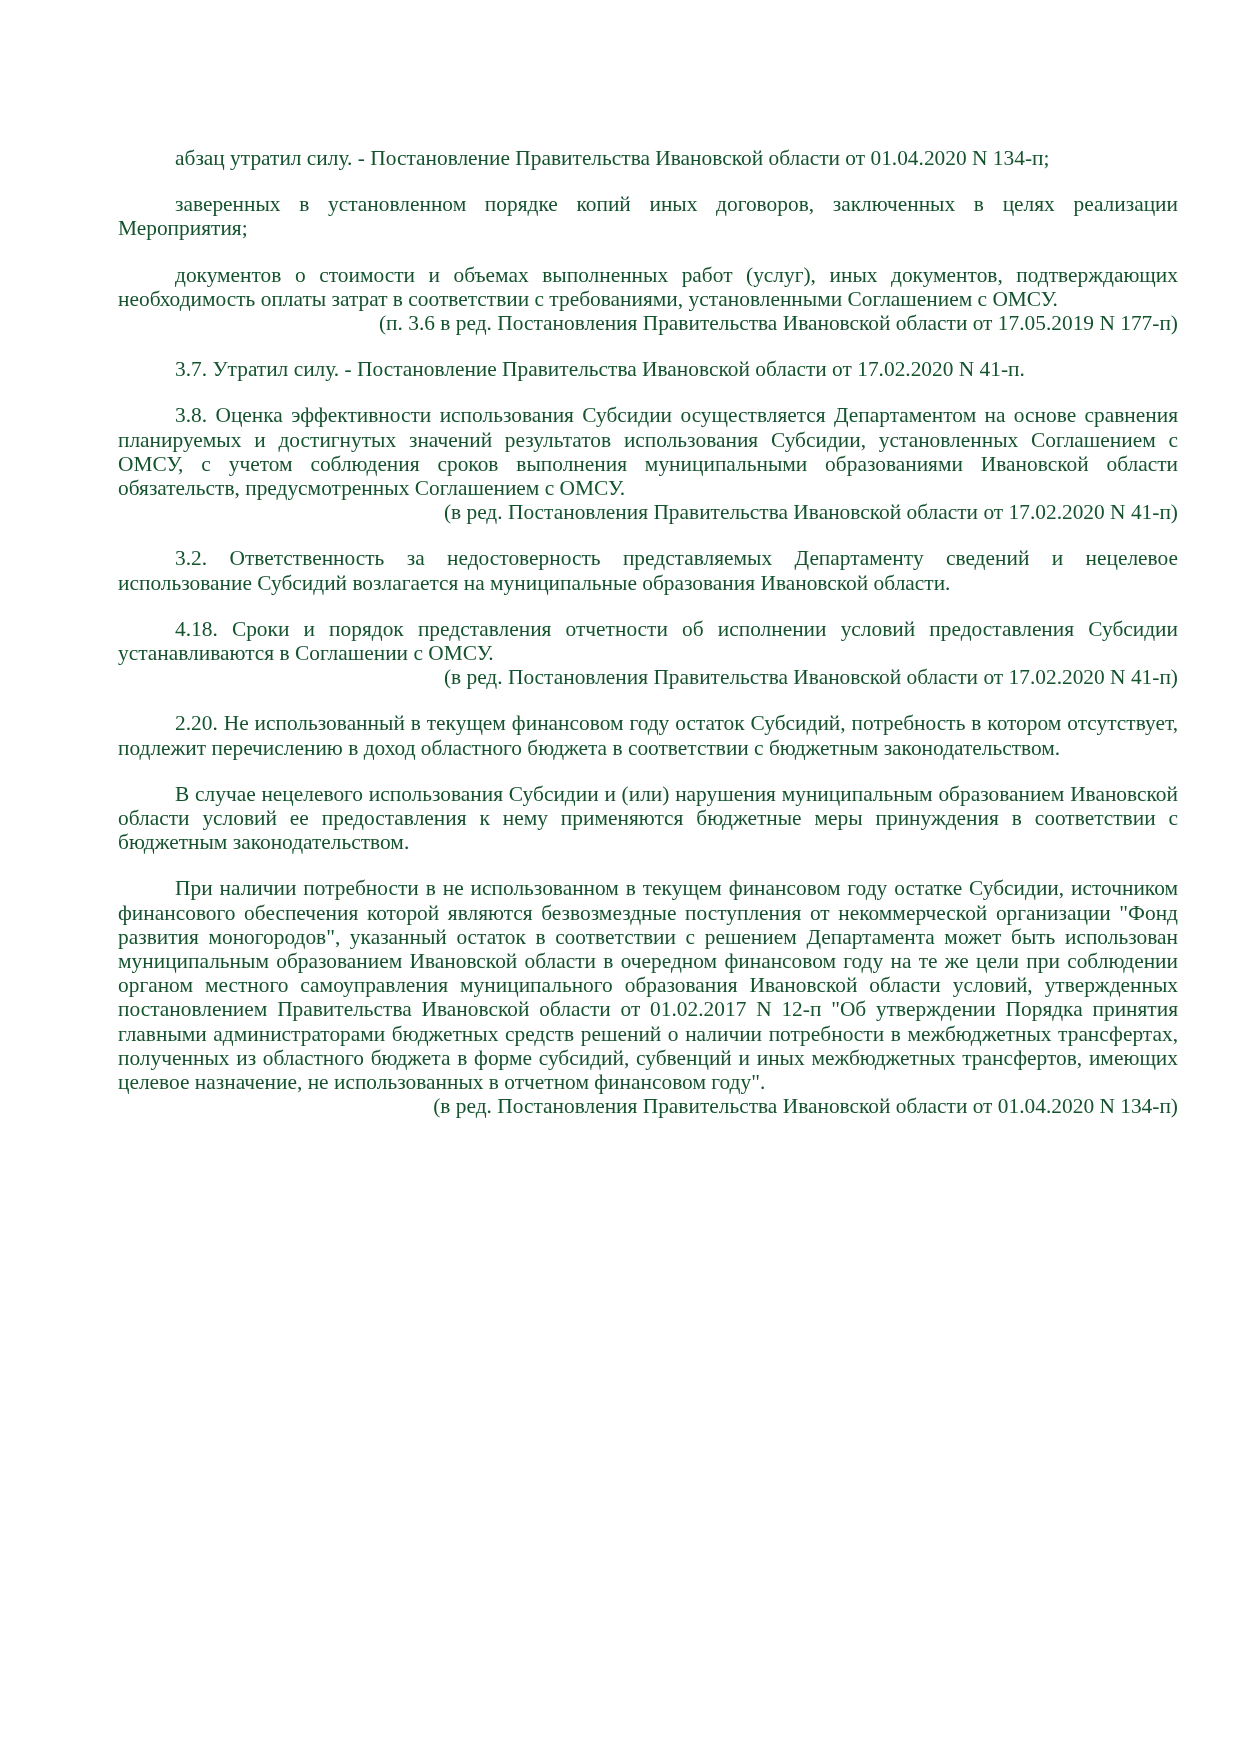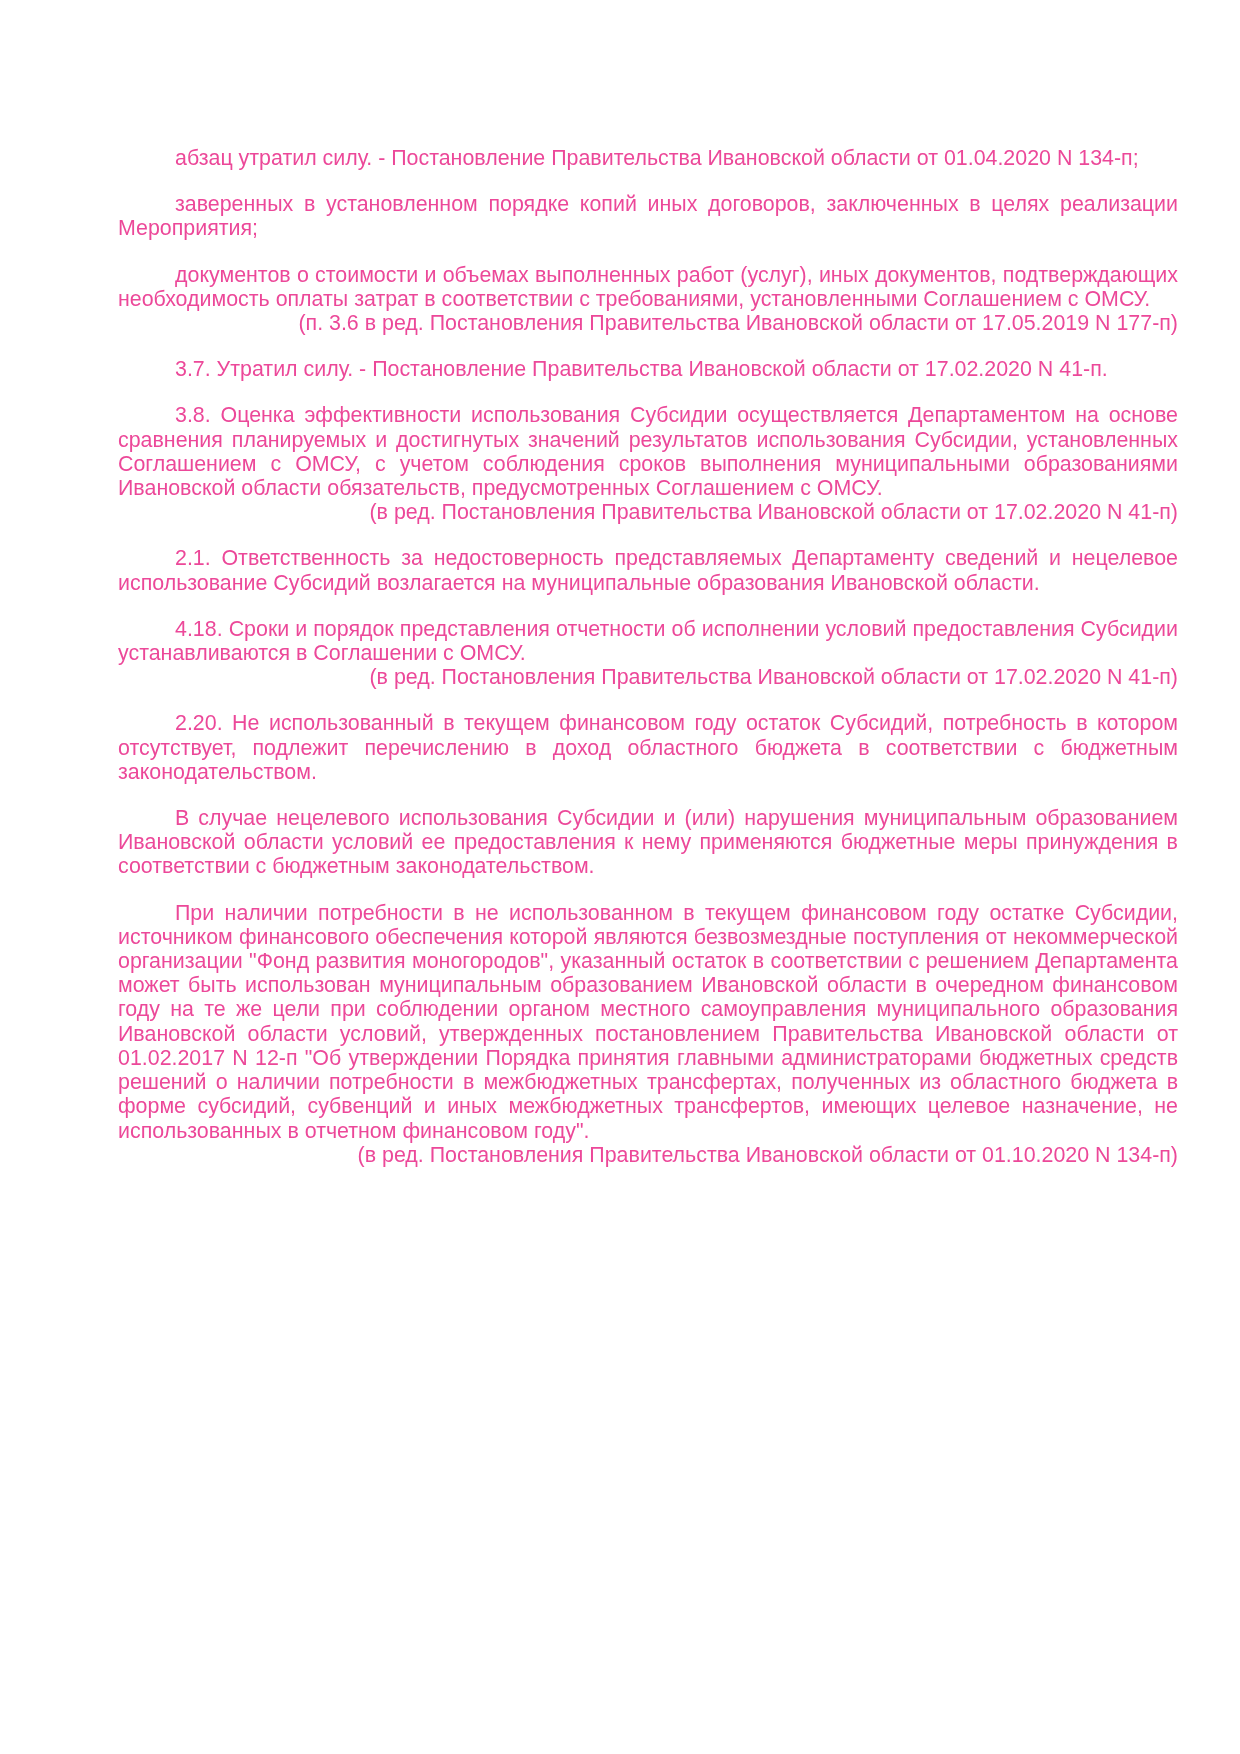--- a/index.html
+++ b/index.html
@@ -11,24 +11,24 @@
       width: 1240px;
       height: 1754px;
       position: relative;
       overflow: hidden;
     }
     .page {
       position: absolute;
       left: 118px;
       top: 146px;
       width: 1060px;
-      font-family: Liberation Sans, sans-serif;
+      font-family: Liberation Serif, serif;
       font-size: 21.4px;
       line-height: 24.2px;
-      color: #ec4899;
+      color: #14532d;
     }
     .para {
       margin: 0 0 22px 0;
       text-align: justify;
       text-indent: 57px;
       hyphens: none;
     }
     .para.tight {
       margin-bottom: 0;
     }
@@ -49,25 +49,25 @@
   <p class="para">заверенных в установленном порядке копий иных договоров, заключенных в целях реализации Мероприятия;</p>
 
   <p class="para tight">документов о стоимости и объемах выполненных работ (услуг), иных документов, подтверждающих необходимость оплаты затрат в соответствии с требованиями, установленными Соглашением с ОМСУ.</p>
   <p class="note">(п. 3.6 в ред. Постановления Правительства Ивановской области от 17.05.2019 N 177-п)</p>
 
   <p class="para">3.7. Утратил силу. - Постановление Правительства Ивановской области от 17.02.2020 N 41-п.</p>
 
   <p class="para tight">3.8. Оценка эффективности использования Субсидии осуществляется Департаментом на основе сравнения планируемых и достигнутых значений результатов использования Субсидии, установленных Соглашением с ОМСУ, с учетом соблюдения сроков выполнения муниципальными образованиями Ивановской области обязательств, предусмотренных Соглашением с ОМСУ.</p>
   <p class="note">(в ред. Постановления Правительства Ивановской области от 17.02.2020 N 41-п)</p>
 
-  <p class="para">2.1. Ответственность за недостоверность представляемых Департаменту сведений и нецелевое использование Субсидий возлагается на муниципальные образования Ивановской области.</p>
+  <p class="para">3.2. Ответственность за недостоверность представляемых Департаменту сведений и нецелевое использование Субсидий возлагается на муниципальные образования Ивановской области.</p>
 
   <p class="para tight">4.18. Сроки и порядок представления отчетности об исполнении условий предоставления Субсидии устанавливаются в Соглашении с ОМСУ.</p>
   <p class="note">(в ред. Постановления Правительства Ивановской области от 17.02.2020 N 41-п)</p>
 
   <p class="para">2.20. Не использованный в текущем финансовом году остаток Субсидий, потребность в котором отсутствует, подлежит перечислению в доход областного бюджета в соответствии с бюджетным законодательством.</p>
 
   <p class="para">В случае нецелевого использования Субсидии и (или) нарушения муниципальным образованием Ивановской области условий ее предоставления к нему применяются бюджетные меры принуждения в соответствии с бюджетным законодательством.</p>
 
   <p class="para tight">При наличии потребности в не использованном в текущем финансовом году остатке Субсидии, источником финансового обеспечения которой являются безвозмездные поступления от некоммерческой организации "Фонд развития моногородов", указанный остаток в соответствии с решением Департамента может быть использован муниципальным образованием Ивановской области в очередном финансовом году на те же цели при соблюдении органом местного самоуправления муниципального образования Ивановской области условий, утвержденных постановлением Правительства Ивановской области от 01.02.2017 N 12-п "Об утверждении Порядка принятия главными администраторами бюджетных средств решений о наличии потребности в межбюджетных трансфертах, полученных из областного бюджета в форме субсидий, субвенций и иных межбюджетных трансфертов, имеющих целевое назначение, не использованных в отчетном финансовом году".</p>
-  <p class="note">(в ред. Постановления Правительства Ивановской области от 01.10.2020 N 134-п)</p>
+  <p class="note">(в ред. Постановления Правительства Ивановской области от 01.04.2020 N 134-п)</p>
 
 </div>
 
 </body></html>

